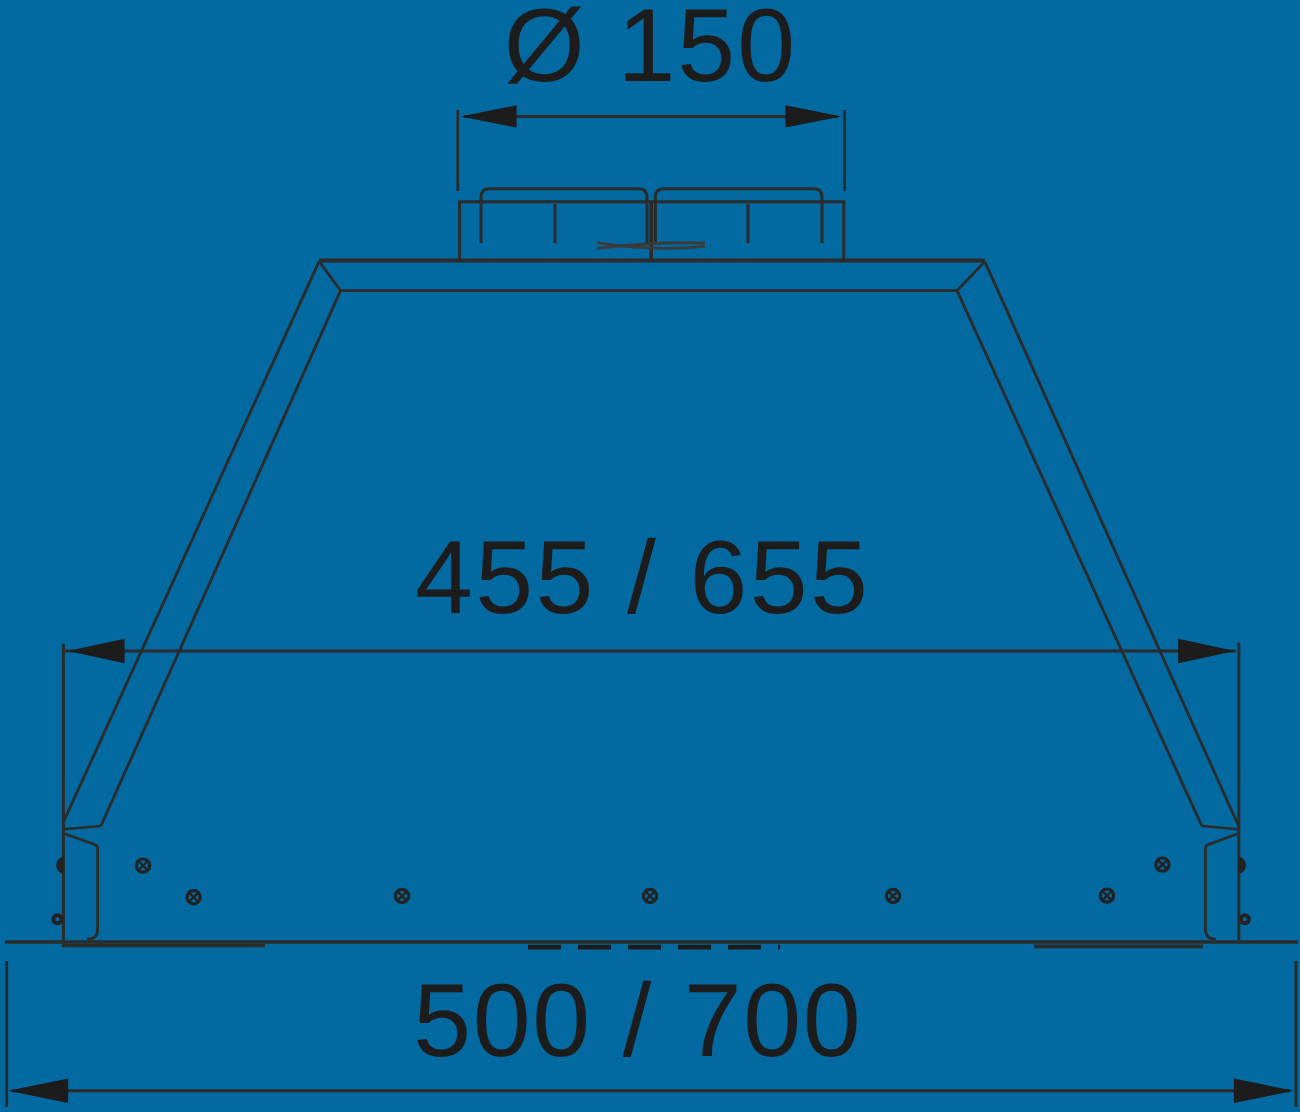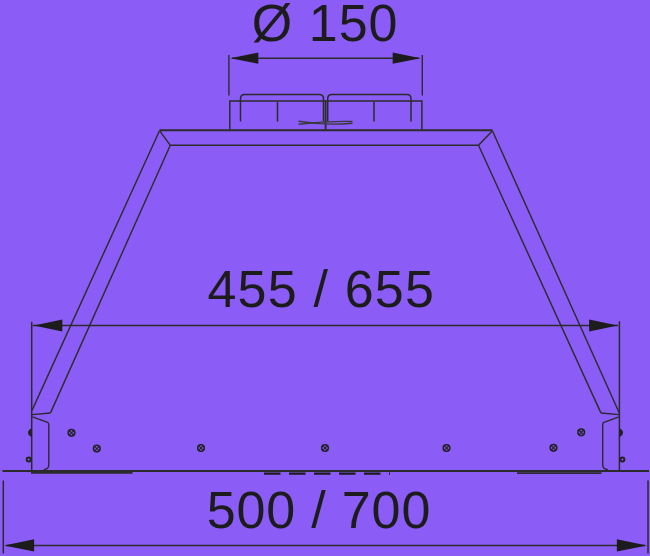--- a/index.html
+++ b/index.html
@@ -1,16 +1,16 @@
 <!DOCTYPE html>
 <html><head>
 <meta charset="utf-8">
 <style>
   html,body{margin:0;padding:0;background:#ffffff;}
-  .wrap{width:650px;height:556px;position:relative;background:#8b5cf6;}
+  .wrap{width:650px;height:556px;position:relative;background:#0369a1;}
   text{font-family:"Liberation Sans", sans-serif;fill:#1c1c1c;}
 </style>
 </head>
 <body>
 <div class="wrap">
 <svg width="650" height="556" viewBox="0 0 650 556">
 
   <text x="325.2" y="40.6" font-size="52" letter-spacing="1" text-anchor="middle">Ø 150</text>
 
   <g stroke="#2b2b2b" stroke-width="1.5" fill="#1c1c1c">

